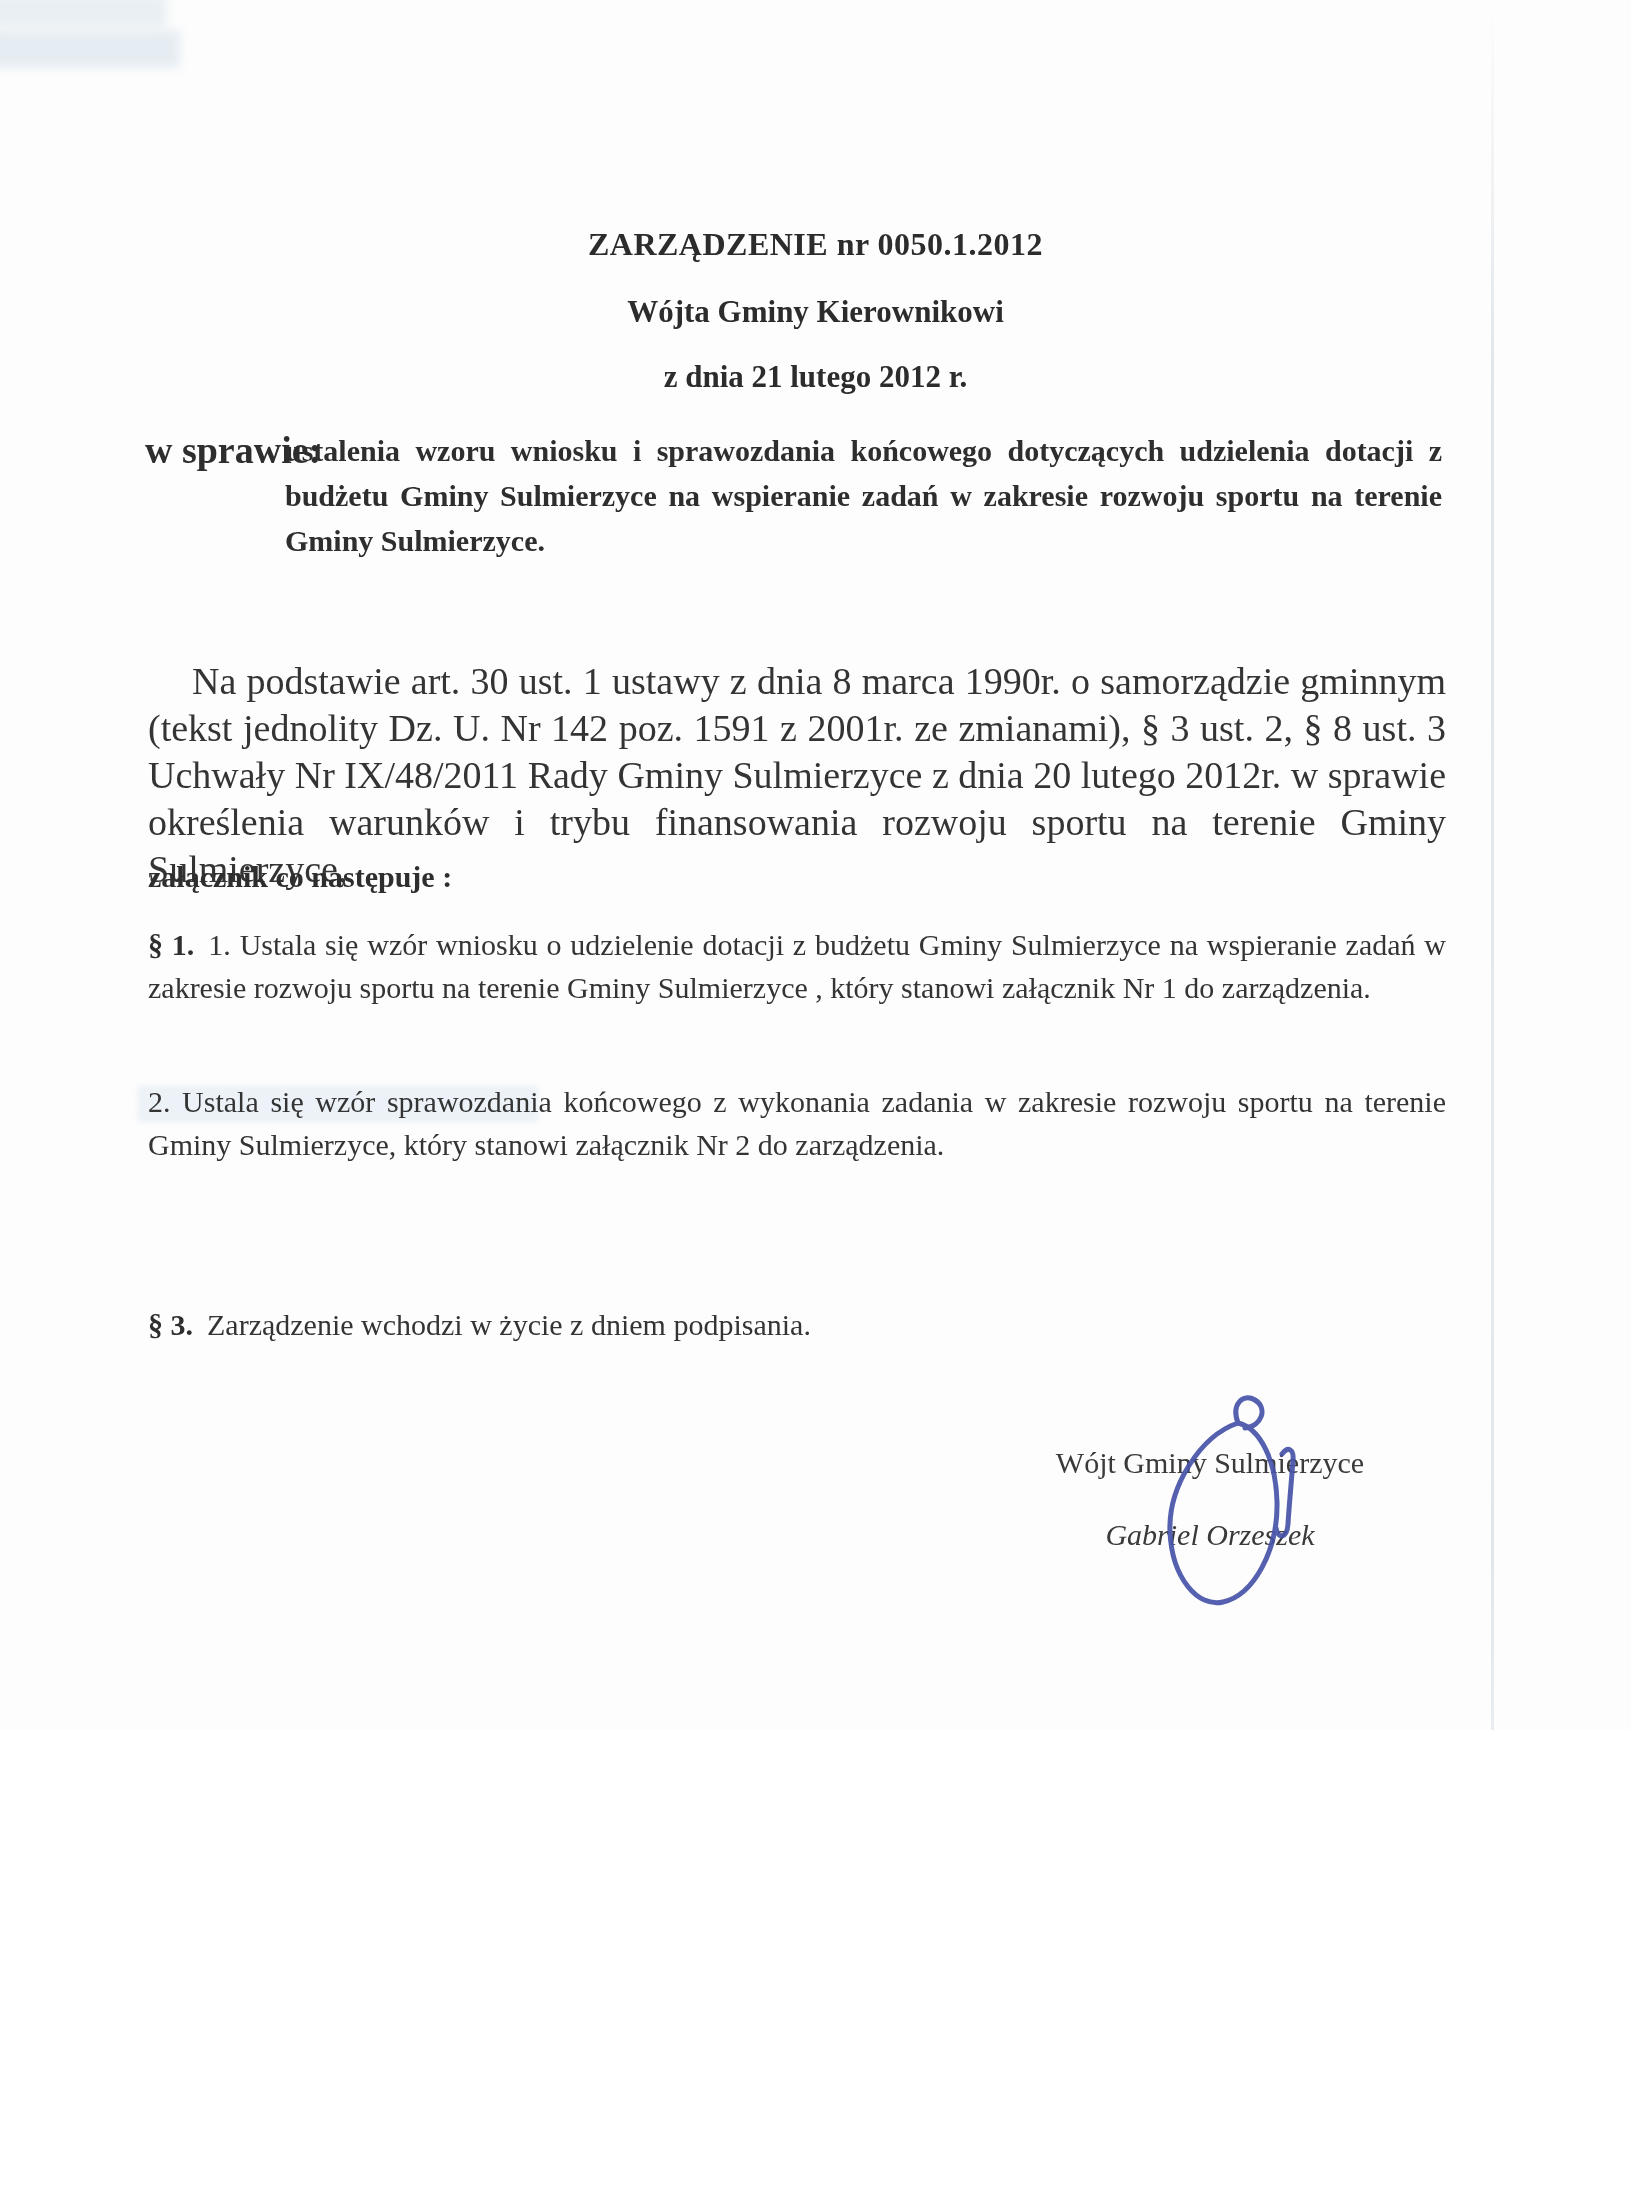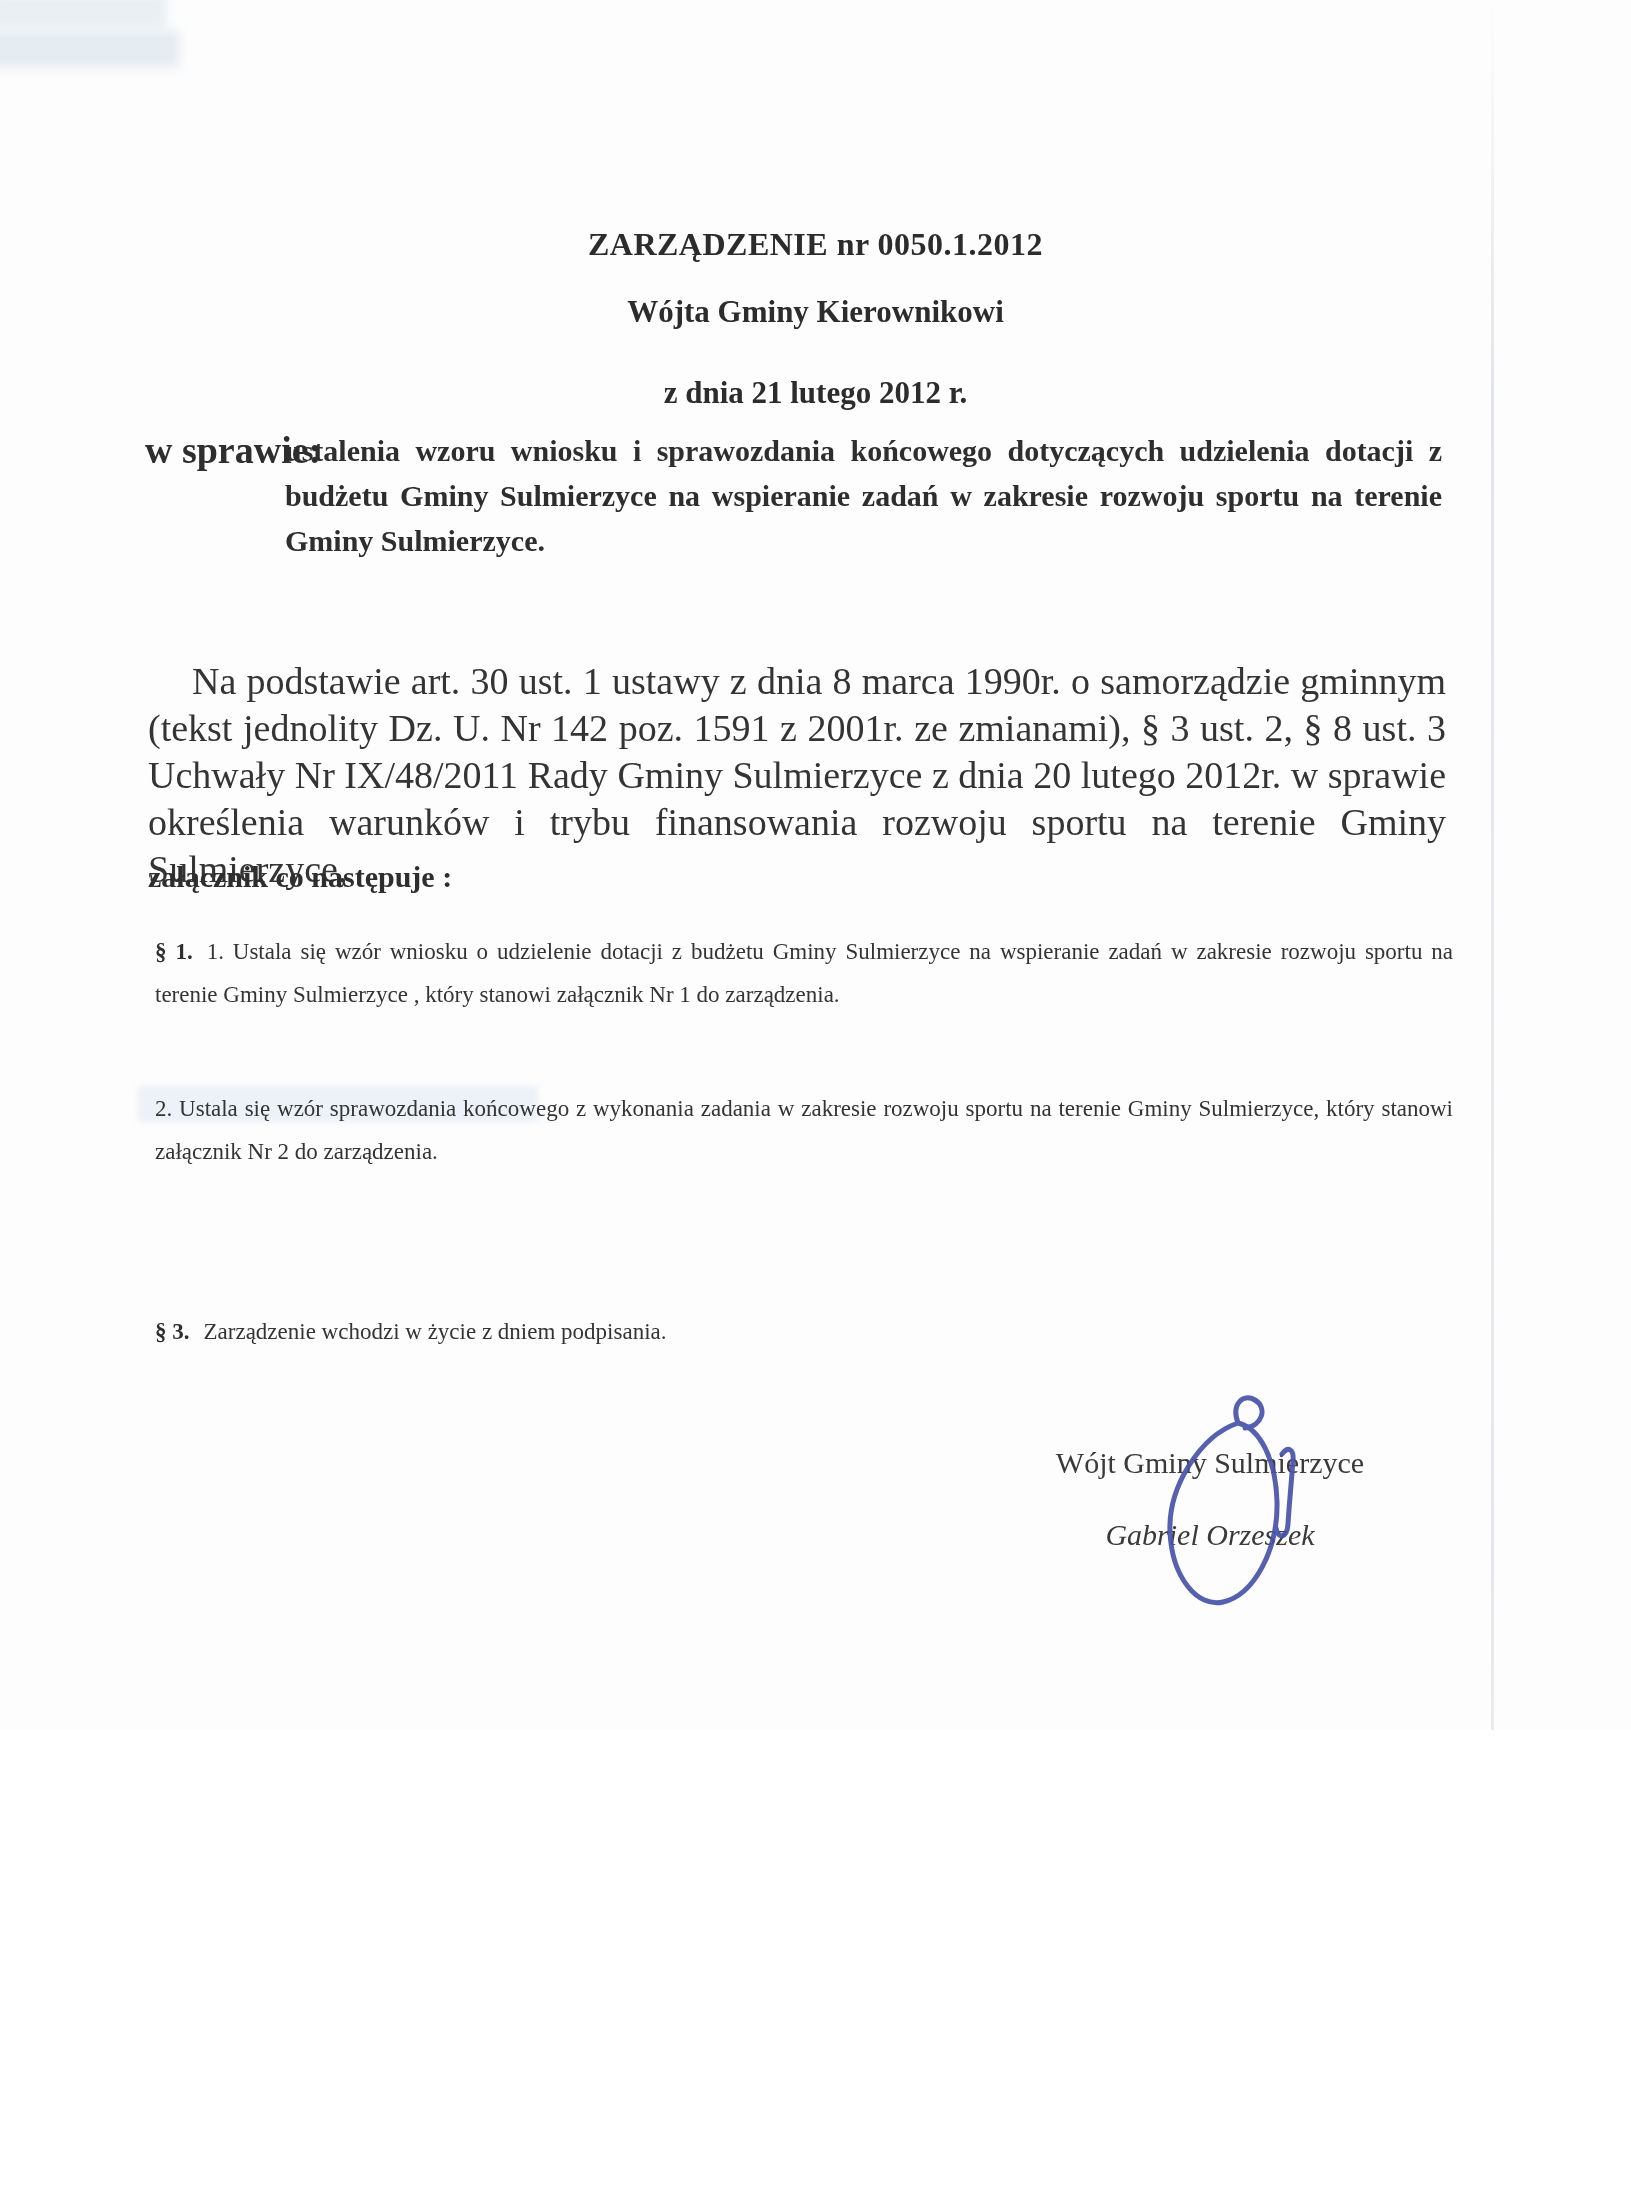--- a/index.html
+++ b/index.html
@@ -17,28 +17,28 @@
   .smudge-b{position:absolute;left:-10px;top:30px;width:190px;height:38px;background:#e6edf2;filter:blur(5px);}
   .vline{position:absolute;left:1491px;top:0;width:3px;height:2165px;
     background:linear-gradient(to bottom,rgba(165,178,190,0) 0%,rgba(165,178,190,.32) 18%,rgba(165,178,190,.26) 55%,rgba(165,178,190,.3) 72%,rgba(165,178,190,0) 100%);}
   .band-2{position:absolute;left:138px;top:1086px;width:400px;height:36px;background:rgba(204,221,234,.35);filter:blur(3px);}
   .bottom-mark{position:absolute;left:765px;top:2178px;width:130px;height:22px;background:rgba(190,198,205,.45);filter:blur(5px);border-radius:50%;}
   .bottom-line{position:absolute;left:480px;top:2203px;width:430px;height:2px;background:rgba(185,192,200,.3);filter:blur(1px);}
   
   .c-head{position:absolute;left:100px;width:1431px;text-align:center;font-weight:bold;color:#2c2c2c;}
   .title{top:226px;font-size:32px;letter-spacing:.5px;}
   .issuer{top:294px;font-size:31px;}
-  .dateline{top:375px;font-size:31px;text-align:center;}
+  .dateline{top:359px;font-size:31px;text-align:center;}
   .subject-label{position:absolute;left:145px;top:428px;font-size:38px;font-weight:bold;color:#2e2e2e;}
   .subject-text{position:absolute;left:285px;top:428px;width:1157px;font-size:30px;font-weight:bold;
     text-align:justify;line-height:45px;color:#2e2e2e;}
   .legal{position:absolute;left:148px;top:658px;width:1298px;margin:0;font-size:38px;line-height:47px;
     text-align:justify;text-indent:44px;color:#343434;}
   .order-intro{position:absolute;left:148px;top:860px;font-size:30px;font-weight:bold;color:#2e2e2e;}
-  .section{position:absolute;left:148px;width:1298px;margin:7px;font-size:23px;line-height:43px;
+  .section{position:absolute;left:148px;width:1298px;margin:0;font-size:30px;line-height:43px;
     text-align:justify;color:#343434;}
   .sec-1{top:923px;}
   .sec-2{top:1080px;}
   .sec-3{top:1194px;}
   .sec-4{top:1303px;}
   .marker{font-weight:bold;color:#2e2e2e;margin-right:14px;}
   
   .sig-block{position:absolute;left:1000px;top:1446px;width:420px;text-align:center;}
   .sig-title{font-size:30px;color:#3a3a3a;}
   .sig-name{margin-top:38px;font-size:30px;font-style:italic;color:#3a3a3a;}

